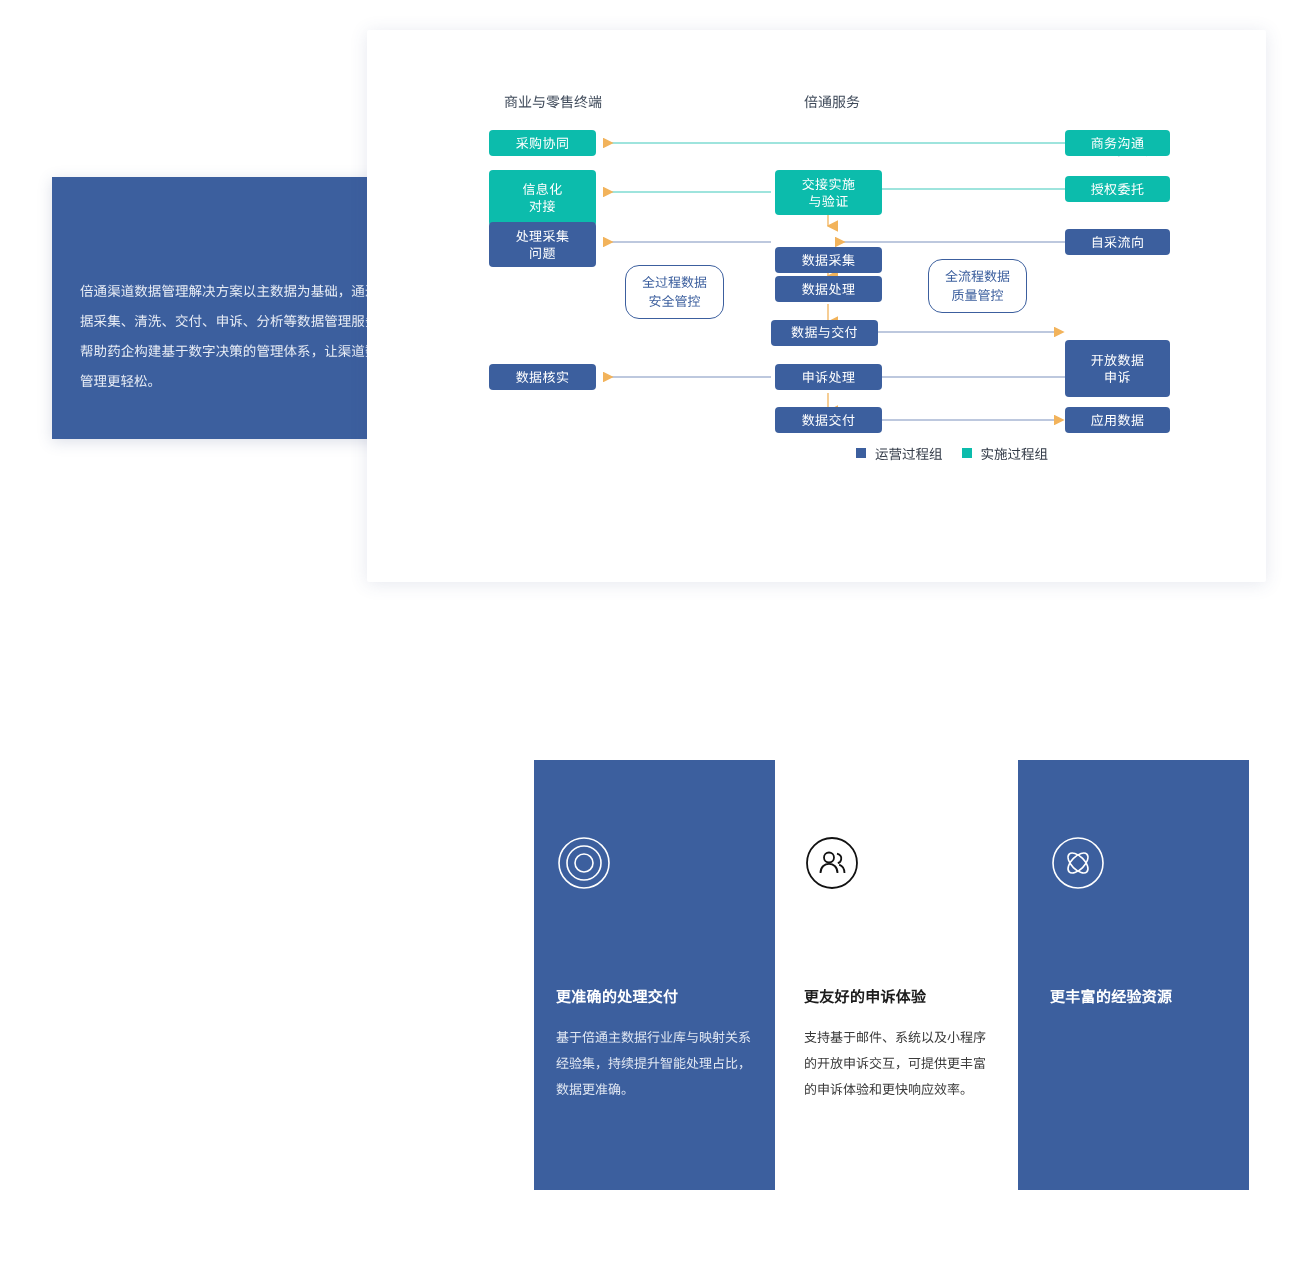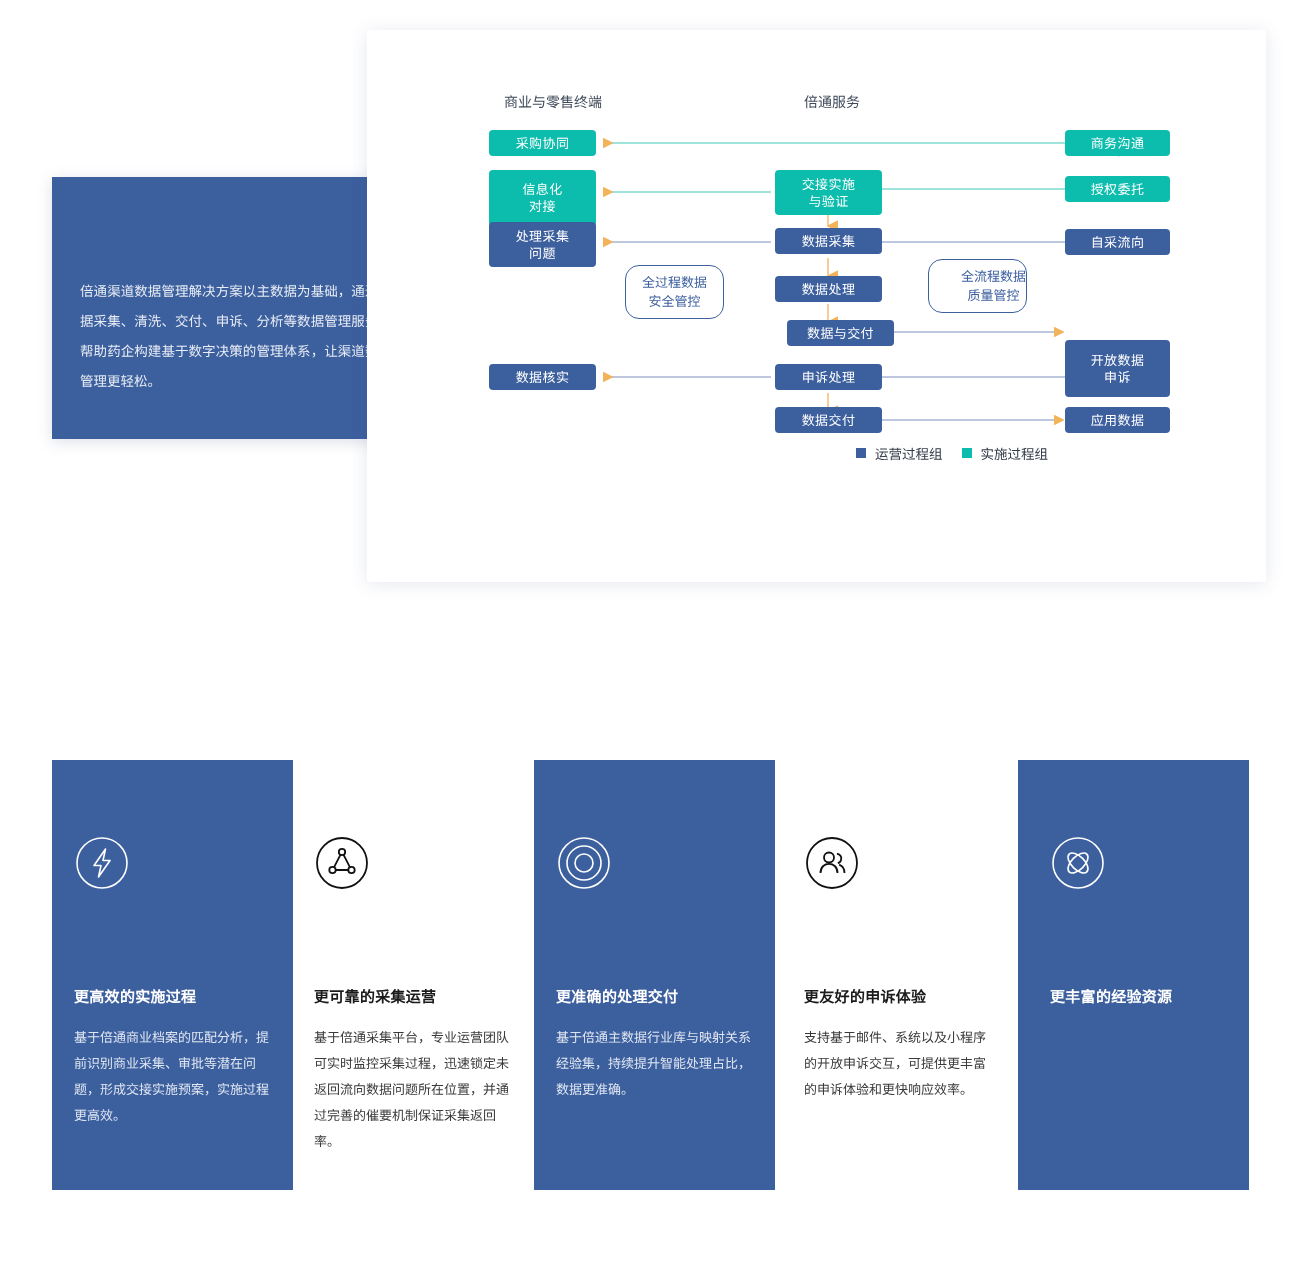--- a/index.html
+++ b/index.html
@@ -160,27 +160,27 @@
 问题</span>
   </div>
   <div class="node blue" style="left:122px;top:334px;width:107px;height:26px;">
     <span>数据核实</span>
   </div>
 
   <div class="node teal" style="left:408px;top:140px;width:107px;height:45px;white-space:pre-line;">
     <span>交接实施
 与验证</span>
   </div>
-  <div class="node blue" style="left:408px;top:198px;width:107px;height:26px;">
+  <div class="node blue" style="left:408px;top:217px;width:107px;height:26px;">
     <span>数据采集</span>
   </div>
   <div class="node blue" style="left:408px;top:246px;width:107px;height:26px;">
     <span>数据处理</span>
   </div>
-  <div class="node blue" style="left:420px;top:290px;width:107px;height:26px;">
+  <div class="node blue" style="left:404px;top:290px;width:107px;height:26px;font-family:Liberation Mono, monospace;">
     <span>数据与交付</span>
   </div>
   <div class="node blue" style="left:408px;top:334px;width:107px;height:26px;">
     <span>申诉处理</span>
   </div>
   <div class="node blue" style="left:408px;top:377px;width:107px;height:26px;">
     <span>数据交付</span>
   </div>
 
   <div class="node teal" style="left:698px;top:100px;width:105px;height:26px;">
@@ -197,60 +197,37 @@
 申诉</span>
   </div>
   <div class="node blue" style="left:698px;top:377px;width:105px;height:26px;">
     <span>应用数据</span>
   </div>
 
   <div class="pill" style="left:258px;top:235px;width:99px;height:54px;white-space:pre-line;">
     <span>全过程数据
 安全管控</span>
   </div>
-  <div class="pill" style="left:561px;top:229px;width:99px;height:54px;white-space:pre-line;justify-content:flex-end;">
+  <div class="pill" style="left:561px;top:229px;width:99px;height:54px;white-space:pre-line;">
     <span>全流程数据
 质量管控</span>
   </div>
 
   <div id="legend">
     <span class="sw blue"></span>
     <span class="lb">运营过程组</span>
     <span class="sw teal"></span>
     <span class="lb">实施过程组</span>
   </div>
 
 </div>
 
 <div id="cards">
 
-  <div class="card filled" style="left:52px;width:241px;height:430px;">
-    <div class="ico" style="left:22px;top:75px;">
-      <svg width="56" height="56" viewBox="0 0 56 56" fill="none">
-        <circle cx="28" cy="28" r="25" stroke="#ffffff" stroke-width="1.6"></circle>
-        <path d="M31.5 14 L20 30.5 L27 30.5 L24.5 42 L36 25.5 L29 25.5 Z" stroke="#ffffff" stroke-width="1.6" stroke-linejoin="round" fill="none"></path>
-      </svg>
-    </div>
-    <h3 style="left:22px;top:225px;">更高效的实施过程</h3>
-    <p style="left:22px;top:265px;width:198px;">基于倍通商业档案的匹配分析，提前识别商业采集、审批等潜在问题，形成交接实施预案，实施过程更高效。</p>
-  </div>
-
-  <div class="card plain" style="left:300px;width:241px;height:430px;">
-    <div class="ico" style="left:14px;top:75px;">
-      <svg width="56" height="56" viewBox="0 0 56 56" fill="none">
-        <circle cx="28" cy="28" r="25" stroke="#111111" stroke-width="1.8"></circle>
-        <circle cx="28" cy="17" r="3.2" stroke="#111111" stroke-width="1.8"></circle>
-        <circle cx="18.5" cy="35" r="3.2" stroke="#111111" stroke-width="1.8"></circle>
-        <circle cx="37.5" cy="35" r="3.2" stroke="#111111" stroke-width="1.8"></circle>
-        <path d="M26.4 19.9 L20.1 32.1 M29.6 19.9 L35.9 32.1 M21.7 35 L34.3 35" stroke="#111111" stroke-width="1.8"></path>
-      </svg>
-    </div>
-    <h3 style="left:14px;top:225px;">更可靠的采集运营</h3>
-    <p style="left:14px;top:265px;width:200px;">基于倍通采集平台，专业运营团队可实时监控采集过程，迅速锁定未返回流向数据问题所在位置，并通过完善的催要机制保证采集返回率。</p>
-  </div>
+
 
   <div class="card filled" style="left:534px;width:241px;height:430px;">
     <div class="ico" style="left:22px;top:75px;">
       <svg width="56" height="56" viewBox="0 0 56 56" fill="none">
         <circle cx="28" cy="28" r="25" stroke="#ffffff" stroke-width="1.6"></circle>
         <circle cx="28" cy="28" r="17" stroke="#ffffff" stroke-width="1.6"></circle>
         <circle cx="28" cy="28" r="9" stroke="#ffffff" stroke-width="1.6"></circle>
       </svg>
     </div>
     <h3 style="left:22px;top:225px;">更准确的处理交付</h3>

